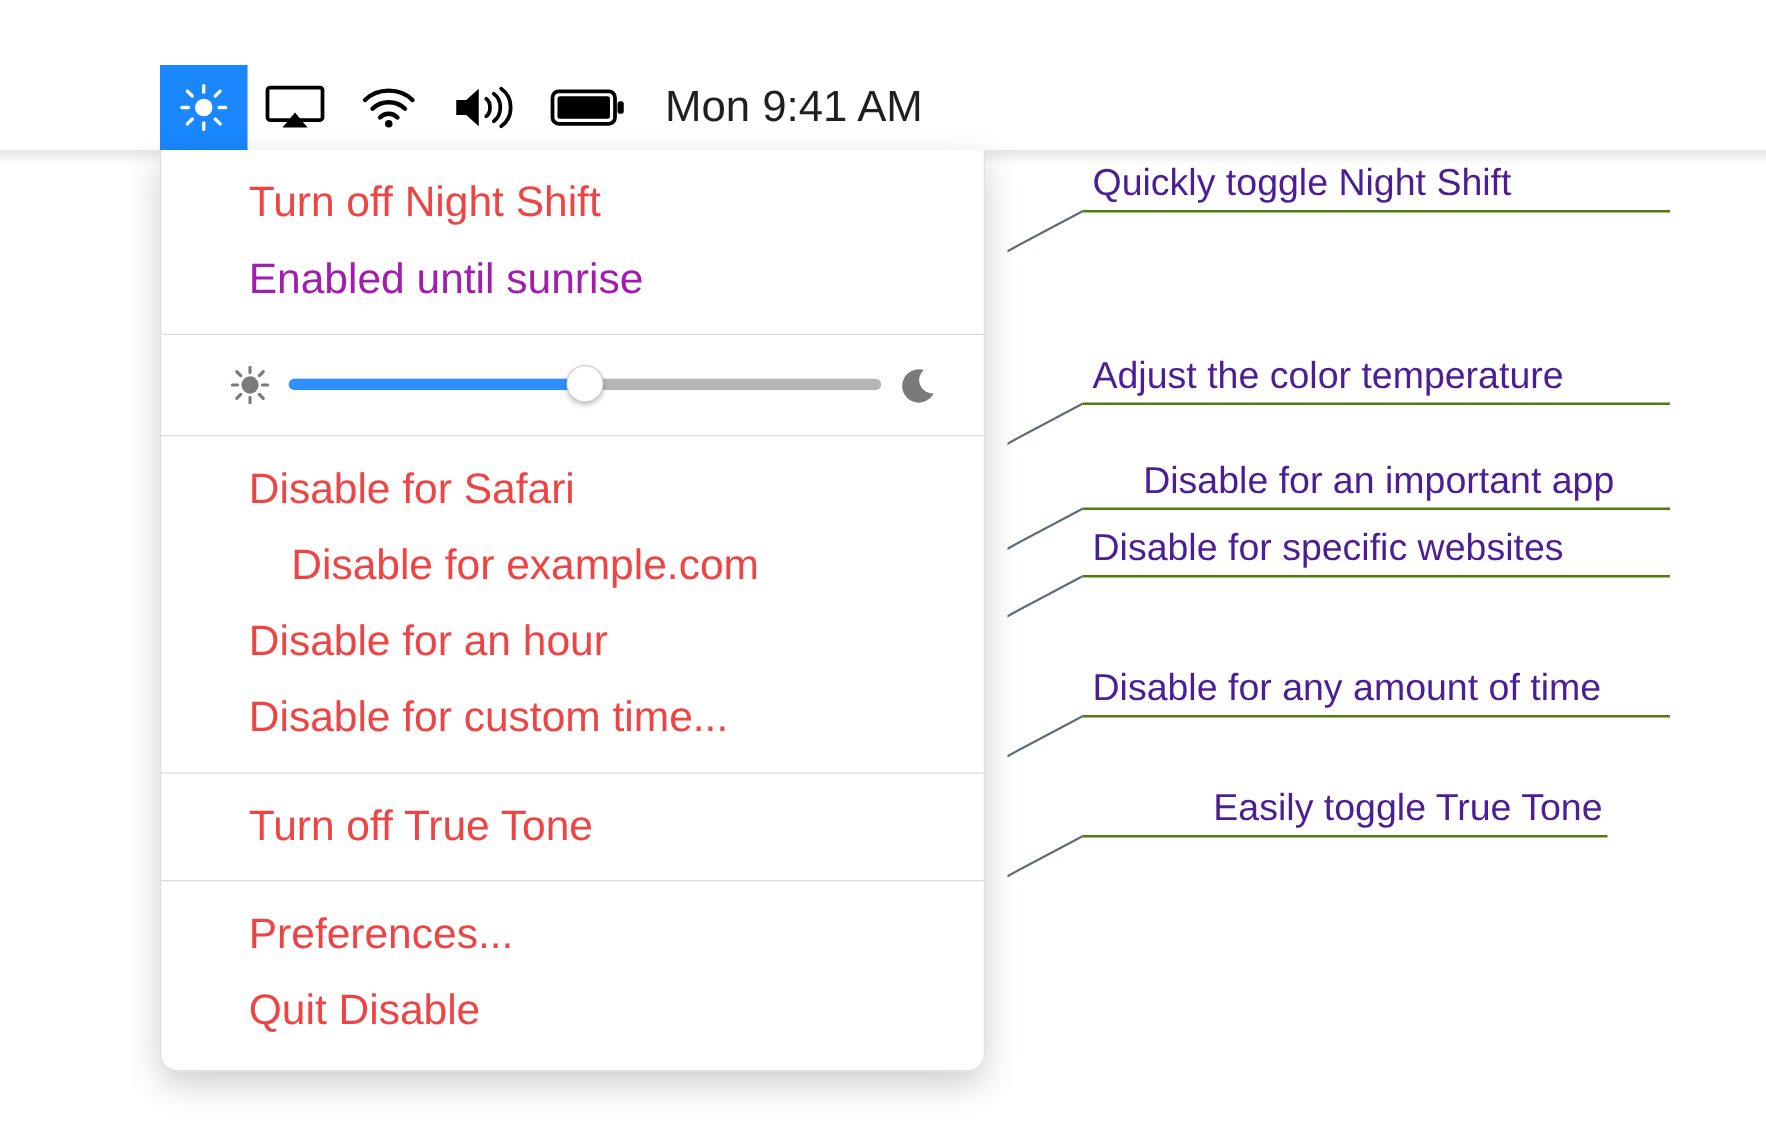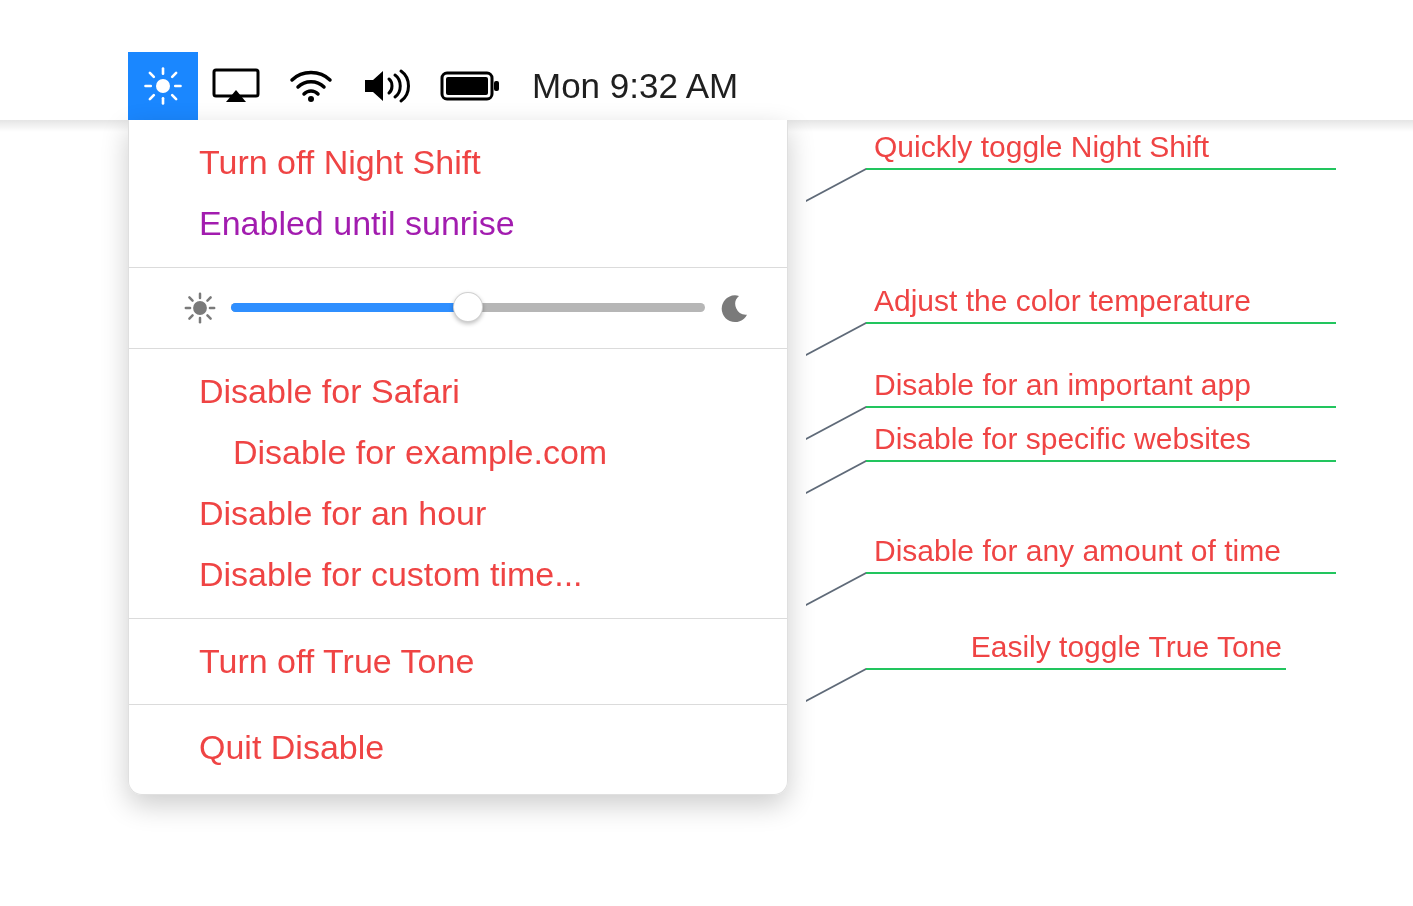--- a/index.html
+++ b/index.html
@@ -116,22 +116,22 @@
     border: 1px solid rgba(0,0,0,0.18);
     border-radius: 50%;
     box-shadow: 0 2px 4px rgba(0,0,0,0.25);
     transform: translateX(-50%);
   }
 
   
   .annotation {
     position: absolute;
     font-size: 30px;
-    color: #ef4444;
-    border-bottom: 2px solid #22c55e;
+    color: #4c1d95;
+    border-bottom: 2px solid #4d7c0f;
     padding: 0 4px 4px 8px;
     white-space: nowrap;
   }
   .annotation.wide { width: 470px; }
   .annotation.mid  { width: 420px; text-align: right; }
   .annotation::before {
     content: "";
     position: absolute;
     right: 100%;
     bottom: -2px;
@@ -189,21 +189,21 @@
       </g>
     </svg>
   </div>
   <div class="menubar-icon">
     <svg width="60" height="30" viewBox="0 0 60 30">
       <rect x="2" y="2" width="50" height="26" rx="5" fill="none" stroke="#000" stroke-width="3"></rect>
       <rect x="6" y="6" width="42" height="18" rx="2" fill="#000"></rect>
       <rect x="54" y="10" width="5" height="10" rx="2" fill="#000"></rect>
     </svg>
   </div>
-  <div class="clock">Mon 9:32 AM</div>
+  <div class="clock">Mon 9:41 AM</div>
 </div>
 <div class="menubar-shadow"></div>
 
 <div class="popover">
   <div class="section">
     <div class="item">Turn off Night Shift</div>
     <div class="item muted">Enabled until sunrise</div>
   </div>
   <div class="divider"></div>
   <div class="slider-row">
@@ -236,22 +236,23 @@
     <div class="item subitem">Disable for example.com</div>
     <div class="item">Disable for an hour</div>
     <div class="item">Disable for custom time...</div>
   </div>
   <div class="divider"></div>
   <div class="section">
     <div class="item">Turn off True Tone</div>
   </div>
   <div class="divider"></div>
   <div class="section">
+    <div class="item">Preferences...</div>
     <div class="item">Quit Disable</div>
   </div>
 </div>
 
 <div class="annotation wide" style="left:866px; top:130px;">Quickly toggle Night Shift</div>
 <div class="annotation wide" style="left:866px; top:284px;">Adjust the color temperature</div>
-<div class="annotation wide" style="left:866px; top:368px;">Disable for an important app</div>
+<div class="annotation wide" style="left:866px; top:368px;text-align:center;">Disable for an important app</div>
 <div class="annotation wide" style="left:866px; top:422px;">Disable for specific websites</div>
 <div class="annotation wide" style="left:866px; top:534px;">Disable for any amount of time</div>
 <div class="annotation mid" style="left:866px; top:630px;">Easily toggle True Tone</div>
 
 </body></html>

